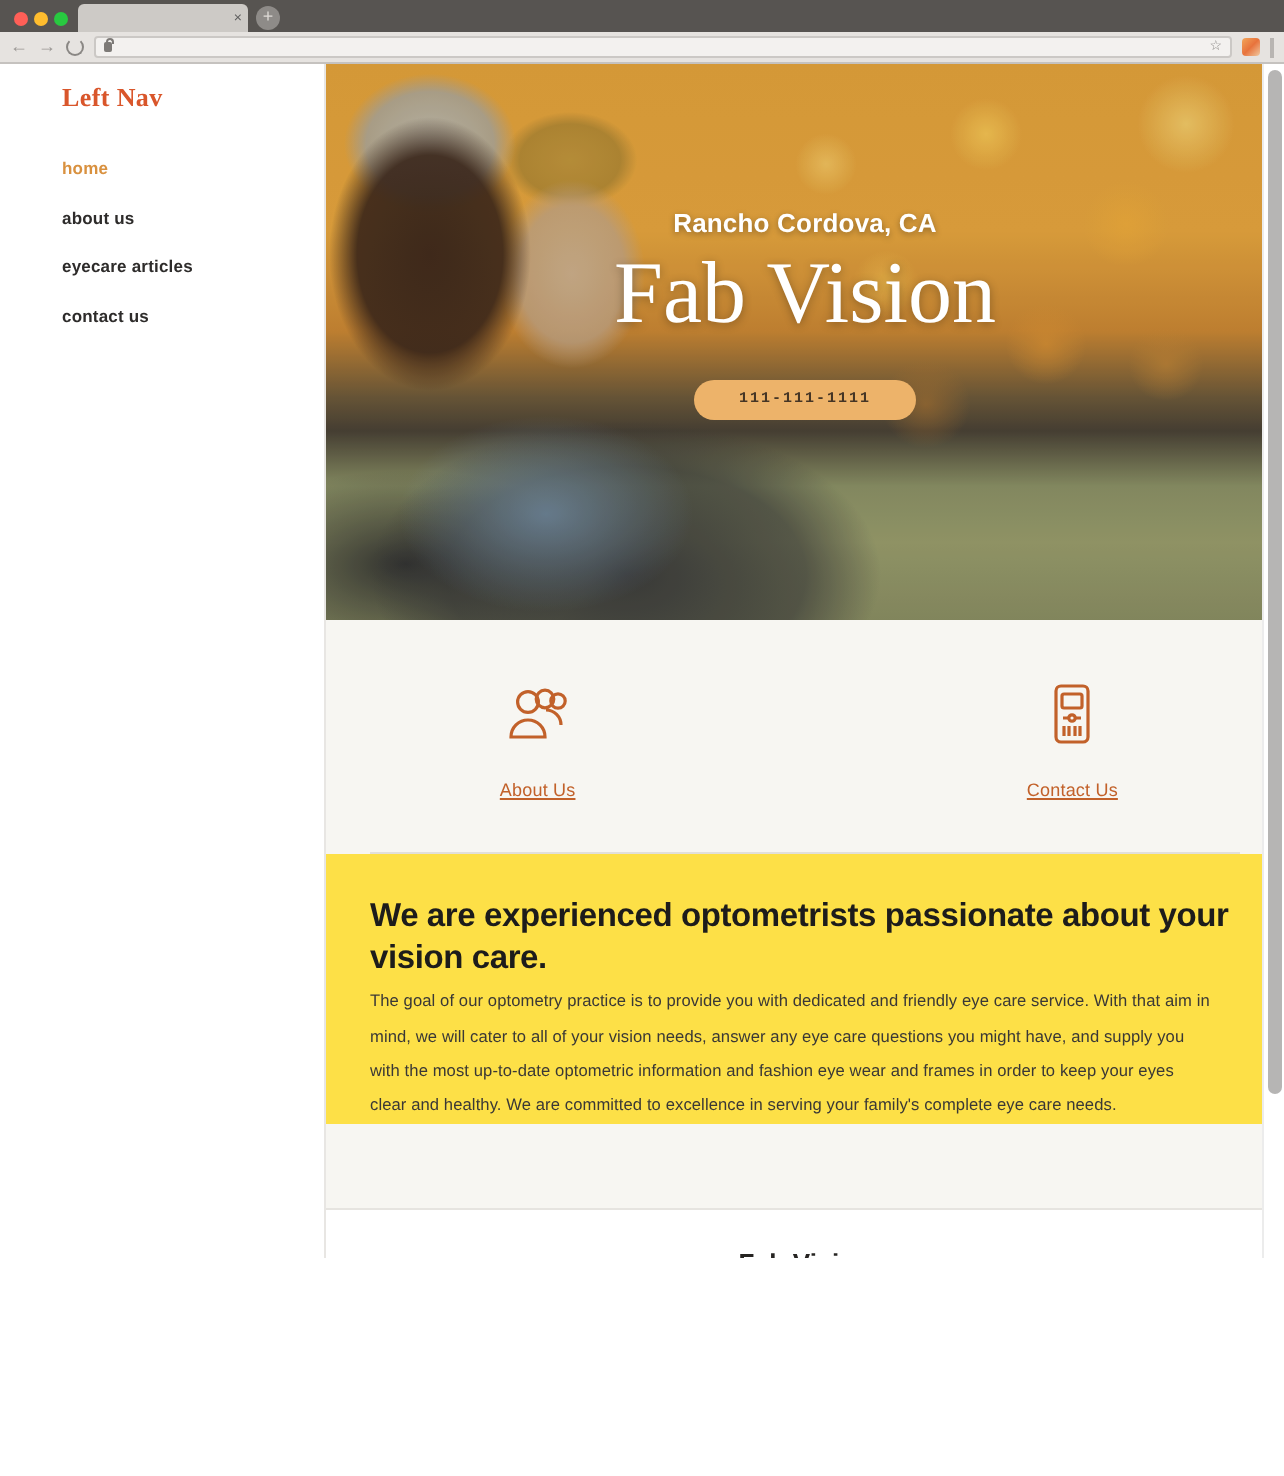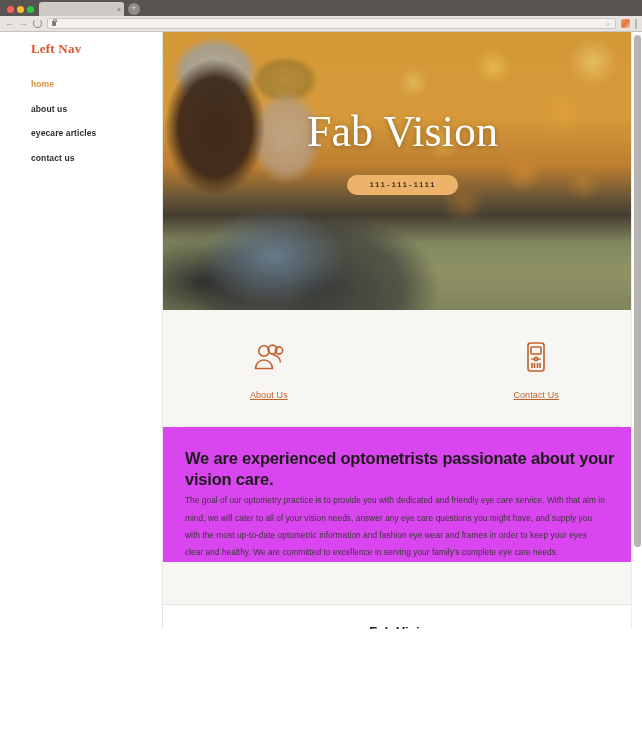--- a/index.html
+++ b/index.html
@@ -300,21 +300,21 @@
   }
 
   #divider {
     margin: 26px 22px 0 22px;
     height: 1px;
     background: #e2e0da;
   }
 
   
   #text-block {
-    background: #d946ef;
+    background: #fde047;
     padding: 21px 22px 0 22px;
   }
   #headline {
     font-size: 16.5px;
     font-weight: 700;
     color: #1d1c1b;
     line-height: 1.28;
     letter-spacing: -0.2px;
   }
   #body-copy {
@@ -423,20 +423,21 @@
         <li class="nav-item">contact us</li>
       </ul>
     </aside>
 
     <main id="content-column">
 
       <section id="hero">
         <div id="hero-photo"></div>
         <div id="hero-overlay"></div>
         <div id="hero-content">
+          <div id="hero-eyebrow">Rancho Cordova, CA</div>
           <h1 id="hero-title">Fab Vision</h1>
           <button id="hero-phone-btn" class="phone-pill">111-111-1111</button>
         </div>
       </section>
 
       <section id="links-section">
         <div id="links-row">
 
           <div class="link-card">
             <div class="link-icon">

